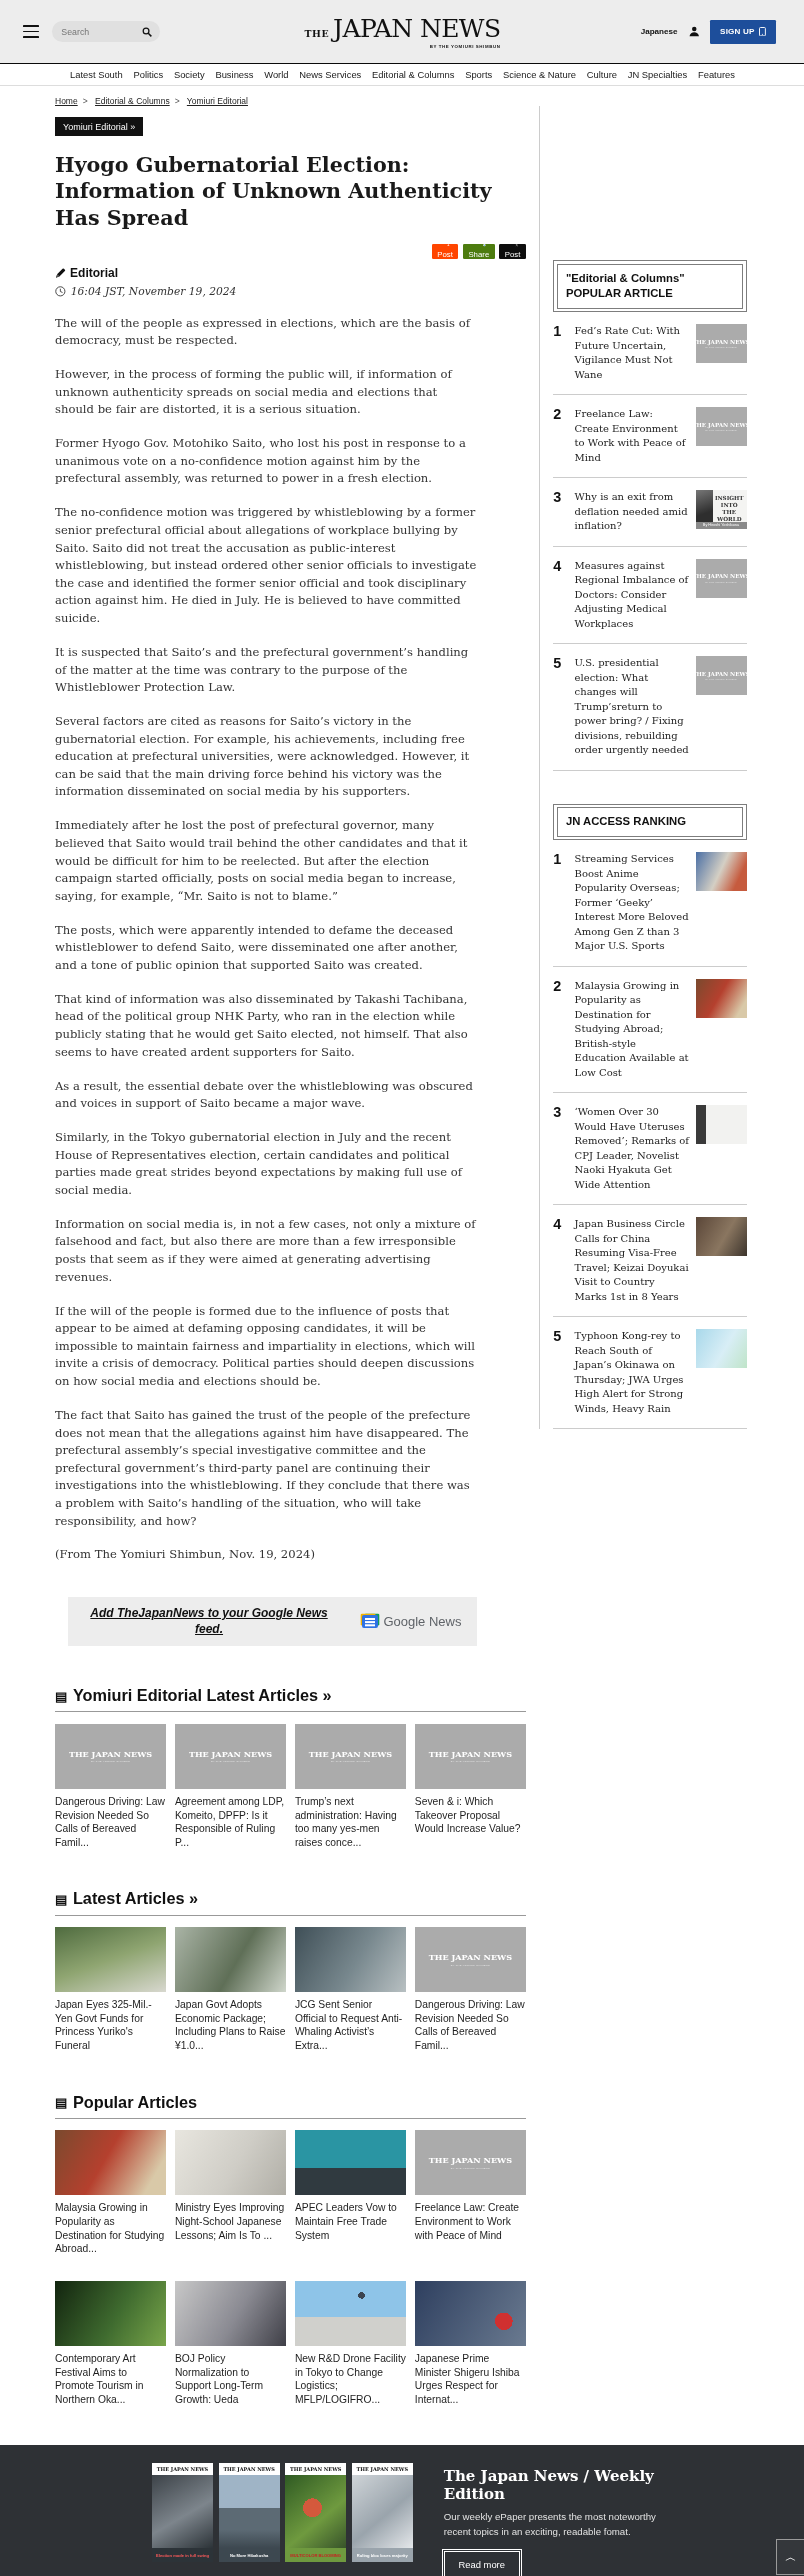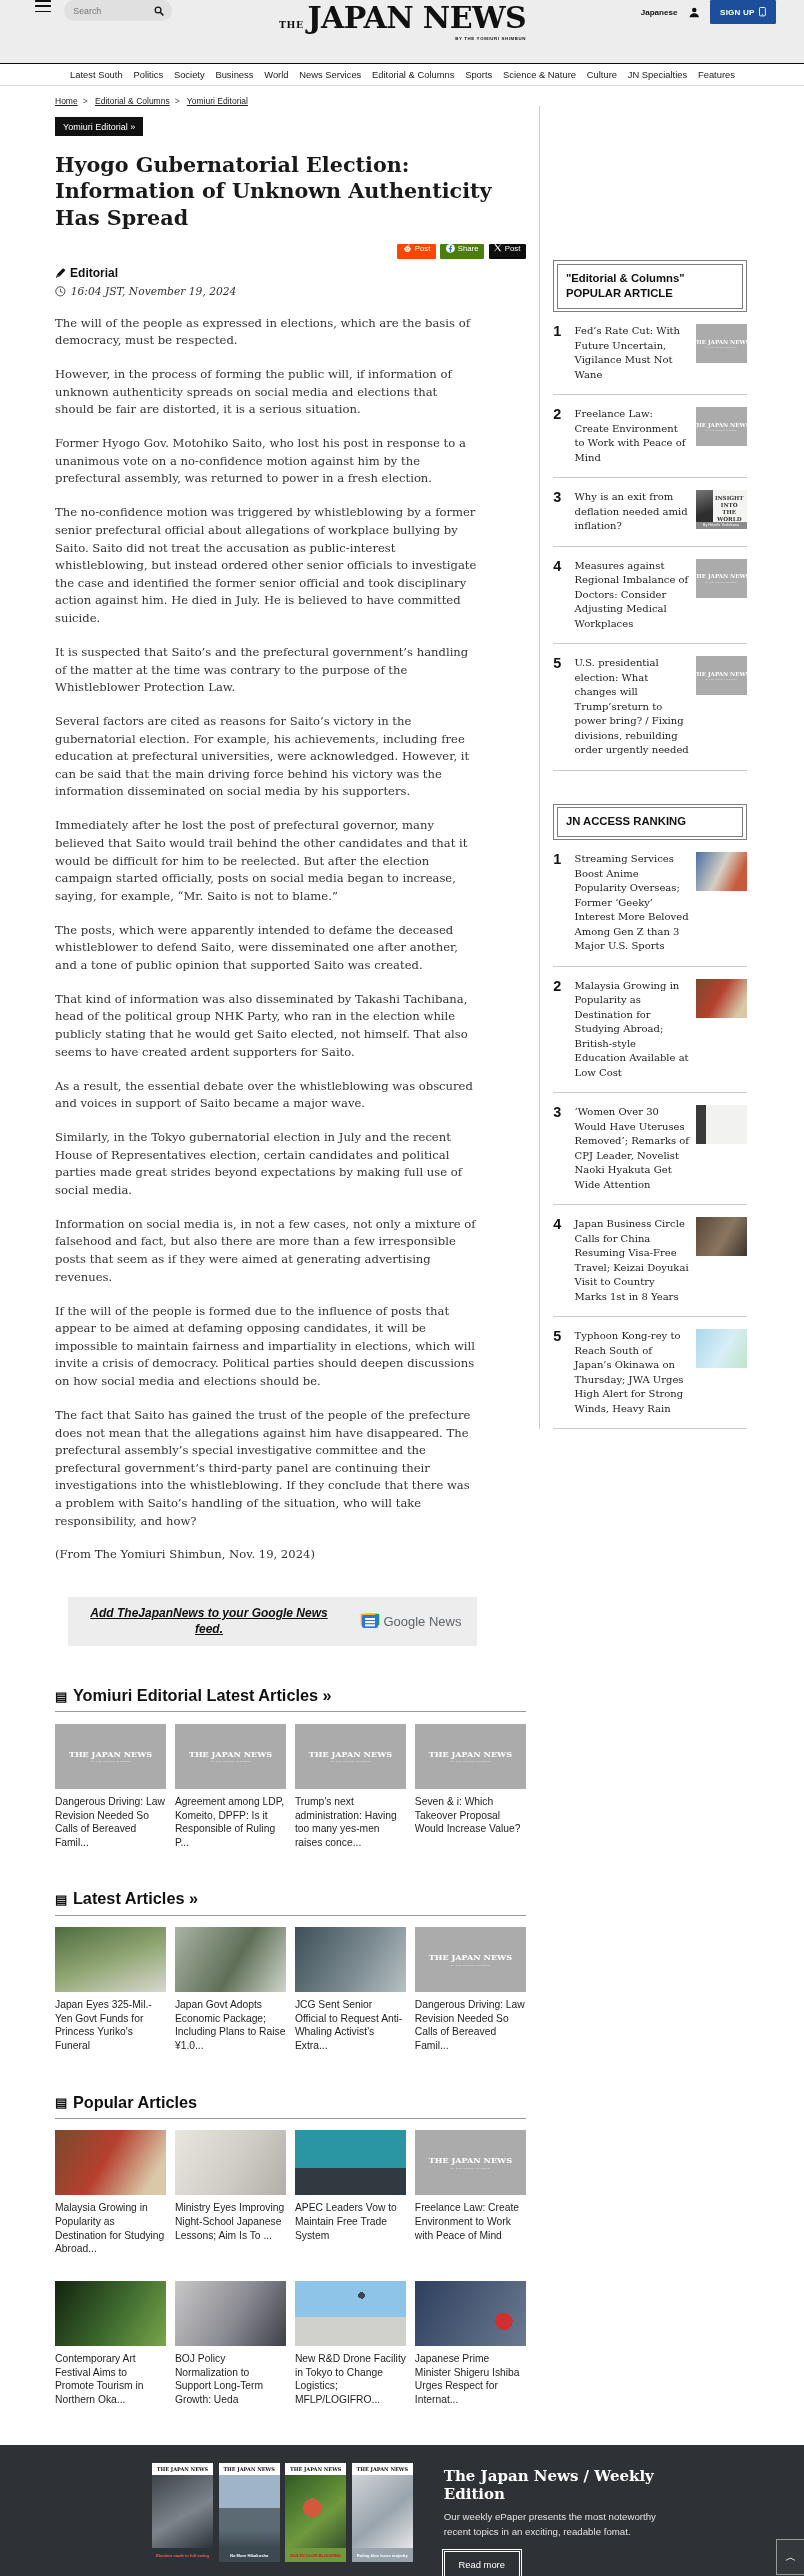--- a/index.html
+++ b/index.html
@@ -1,30 +1,30 @@
 <!DOCTYPE html>
 <html style="font-size:10px"><head>
 <meta charset="utf-8">
 <style>
   * { box-sizing: border-box; }
   html,body { margin:0; padding:0; width:805px; background:#fff;
     font-family:"Liberation Sans", sans-serif; color:#222; }
   .page { width:805px; position:relative; background:#fff; }
 
   
-  .hdr { height:63px; background:#ededed; display:flex; align-items:flex-start; position:relative; padding-left:35px; }
+  .hdr { height:63px; background:#ededed; display:flex; align-items:center; position:relative; padding-left:23px; }
   .burger { width:16.3px; height:12.5px; display:flex; flex-direction:column; justify-content:space-between; cursor:pointer; background:none; border:none; padding:0; }
   .burger span { display:block; height:1.9px; background:#111; border-radius:0.6px; }
   .searchpill { margin-left:12.5px; width:108px; height:21px; background:#e0e0e0; border-radius:10.7px; display:flex; align-items:center; padding:0 7.5px; }
   .searchpill input { border:none; background:transparent; outline:none; flex:1; font-size:8.8px; color:#333; width:69px; }
   .mag { width:10px; height:10px; }
   .brand { position:absolute; left:50%; transform:translateX(-50%); text-align:center; }
   .brand-line { font-family:"DejaVu Serif", serif; color:#111; display:flex; align-items:baseline; gap:3.8px; }
   .brand-the { font-size:9.4px; font-weight:bold; letter-spacing:0.6px; }
-  .brand-main { font-size:30px; font-weight:bold; letter-spacing:-0.6px; }
+  .brand-main { font-size:25px; font-weight:normal; letter-spacing:-0.6px; }
   .brand-tag { font-size:4.4px; font-weight:bold; letter-spacing:0.6px; text-align:right; margin-top:0.6px; color:#111; }
   .hdr-right { position:absolute; right:29px; display:flex; align-items:center; gap:10px; }
   .jp-link { font-size:8.1px; font-weight:bold; color:#111; text-decoration:none; }
   .person { width:12.5px; height:12.5px; }
   .signup { background:#1d4e9b; color:#fff; font-size:8.1px; font-weight:bold; border:none; height:24px; padding:0 10px; display:flex; align-items:center; gap:4.4px; cursor:pointer; border-radius:1.3px; letter-spacing:0.2px; }
 
   
   .nav { border-top:1.9px solid #0a0a0a; border-bottom:0.6px solid #ddd; background:#fff; height:23px; display:flex; align-items:center; }
   .nav-inner { width:665px; margin:0 auto; display:flex; justify-content:space-between; }
   .nav a { color:#1a1a1a; text-decoration:none; font-size:9.4px; }
@@ -35,21 +35,21 @@
   .crumbs a { color:#222; text-decoration:underline; margin-right:5px; }
   .crumbs .sep { margin-right:5px; color:#555; }
   .row { display:flex; align-items:flex-start; }
   .maincol { width:471px; }
   .aside { width:208px; margin-left:12.5px; border-left:0.6px solid #ccc; padding-left:13.8px; min-height:1191px; }
 
   .tagbtn { display:inline-block; background:#111; color:#fff; font-size:9px; padding:4.4px 8.1px; margin-top:11.3px; text-decoration:none; cursor:pointer; }
   h1.title { font-family:"DejaVu Serif", serif; font-size:20.7px; line-height:1.26; font-weight:bold; margin:16.3px 0 0; max-width:445px; color:#1a1a1a; }
 
   .share { margin-top:13.8px; display:flex; justify-content:flex-end; gap:4.4px; }
-  .sbtn { height:14.4px; border:none; border-radius:1.3px; color:#fff; font-size:7.8px; display:flex; align-items:flex-start; gap:3.1px; padding:0 5.6px; cursor:pointer; }
+  .sbtn { height:14.4px; border:none; border-radius:1.3px; color:#fff; font-size:7.8px; display:flex; align-items:flex-end; gap:3.1px; padding:0 5.6px; cursor:pointer;flex-direction:column; }
   .sbtn.reddit { background:#ff4500; }
   .sbtn.fb { background:#4d7c0f; }
   .sbtn.x { background:#0d0d0d; }
   .sbtn svg { display:block; }
 
   .byline { margin-top:7.5px; display:flex; align-items:center; gap:4.4px; font-size:12px; font-weight:bold; color:#111; }
   .stamp { margin-top:5px; display:flex; align-items:center; gap:5px; font-family:"DejaVu Serif", serif; font-style:italic; font-size:10.7px; color:#333; }
 
   .body { margin-top:5px; font-family:"DejaVu Serif", serif; font-size:11.6px; line-height:1.52; color:#333; max-width:423px; }
   .body p { margin:16.3px 0 0; }

